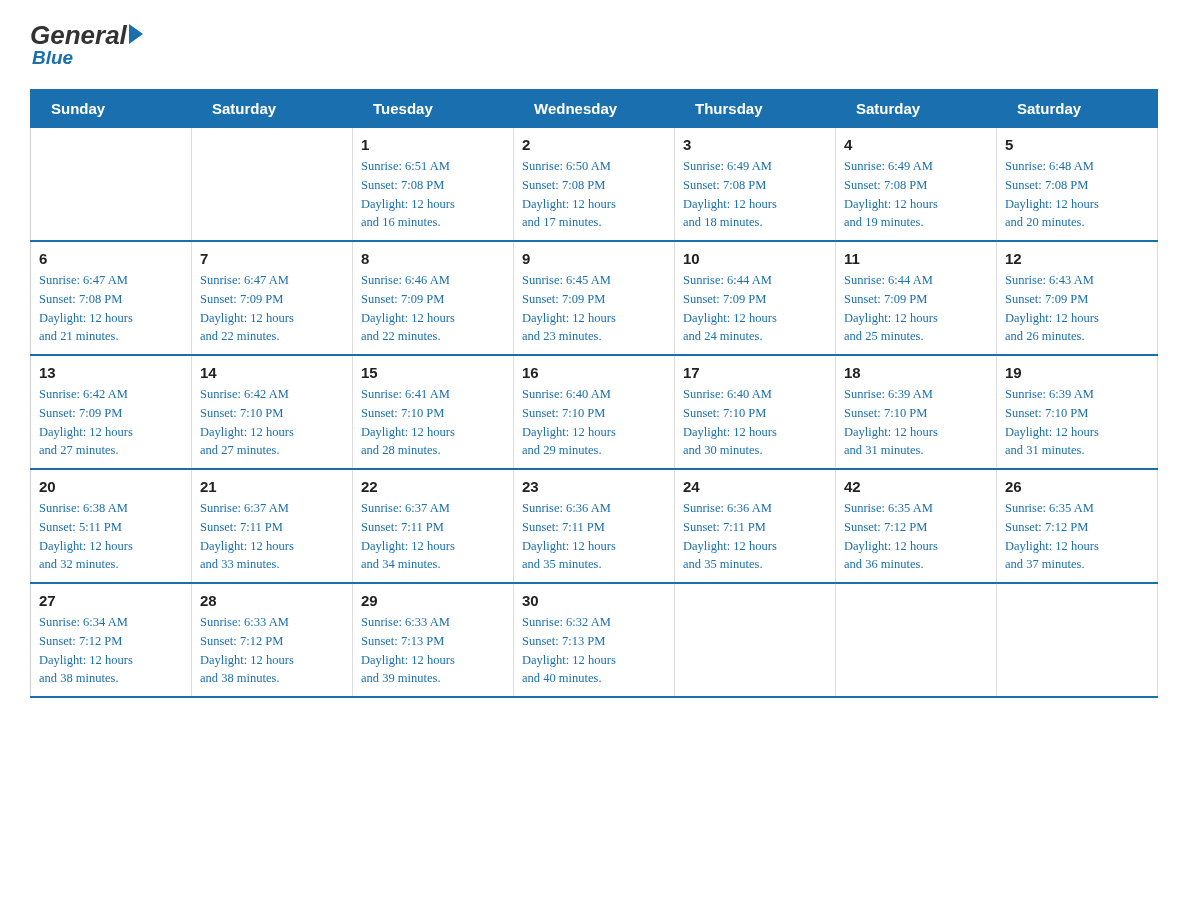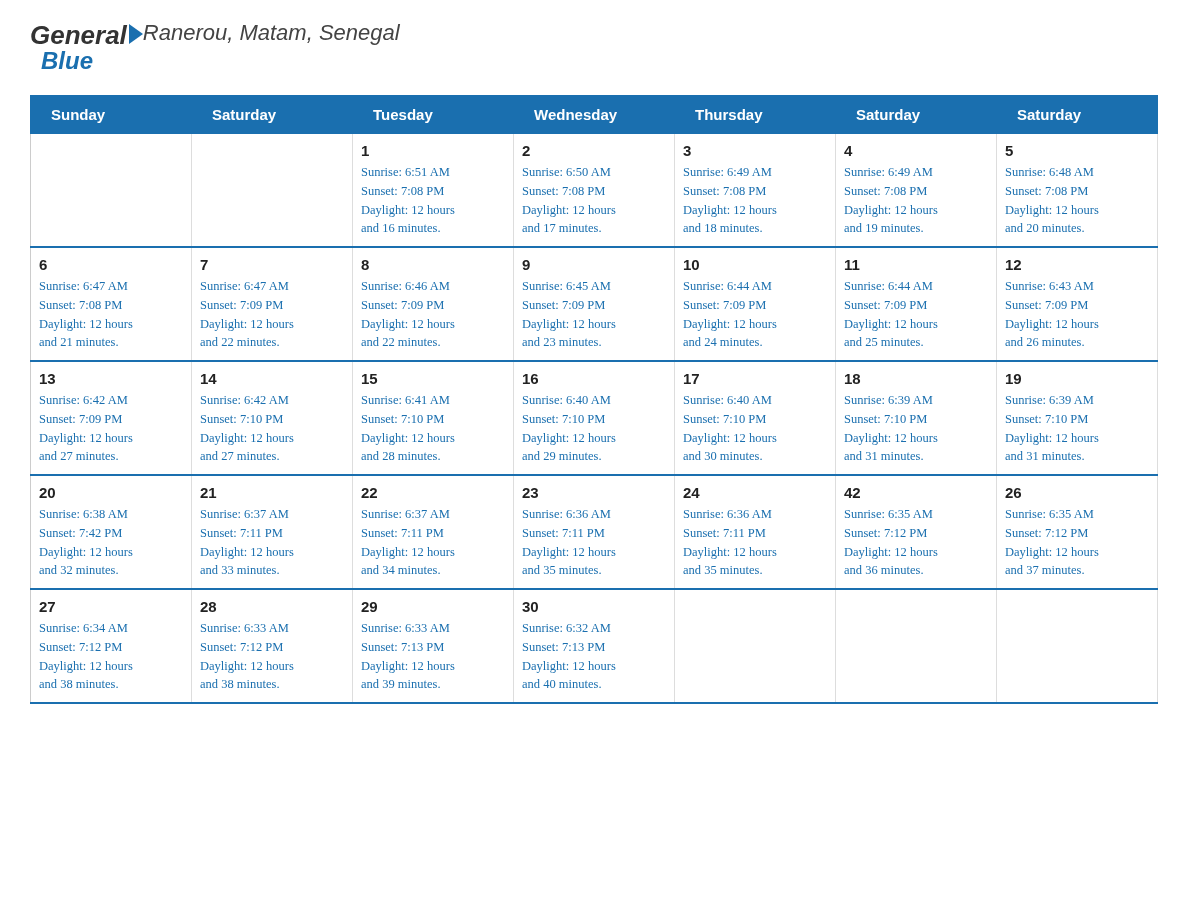--- a/index.html
+++ b/index.html
@@ -34,24 +34,24 @@
       width: 0;
       height: 0;
       border-left: 14px solid #1a6faf;
       border-top: 10px solid transparent;
       border-bottom: 10px solid transparent;
       margin-left: 2px;
       margin-bottom: 4px;
     }
     .logo-subtitle {
       color: #1a6faf;
-      font-size: 24px;
+      font-size: 19px;
       font-weight: bold;
       margin-top: -4px;
-      margin-left: 11px;
+      margin-left: 2px;
     }
     .title-block {
       text-align: right;
     }
     .title-block h1 {
       font-size: 52px;
       font-weight: 400;
       color: #222;
       line-height: 1.1;
     }
@@ -108,21 +108,20 @@
 
 <div class="header">
   <div class="logo">
     <div class="logo-text">
       <span>General</span>
       <div class="logo-arrow"></div>
     </div>
     <div class="logo-subtitle">Blue</div>
   </div>
   <div class="title-block">
-    <h2>Ranerou, Matam, Senegal</h2>
   </div>
 </div>
 
 <table class="calendar">
   <thead>
     <tr>
     <th>Sunday</th>
         <th>Saturday</th>
         <th>Tuesday</th>
         <th>Wednesday</th>
@@ -270,21 +269,21 @@
           <div class="day-info" style="white-space: pre-line;">Sunrise: 6:39 AM
 Sunset: 7:10 PM
 Daylight: 12 hours
 and 31 minutes.</div>
         </td>
       </tr>
       <tr>
         <td>
           <span class="day-number">20</span>
           <div class="day-info" style="white-space: pre-line;">Sunrise: 6:38 AM
-Sunset: 7:42 PM
+Sunset: 5:11 PM
 Daylight: 12 hours
 and 32 minutes.</div>
         </td>
         <td>
           <span class="day-number">21</span>
           <div class="day-info" style="white-space: pre-line;">Sunrise: 6:37 AM
 Sunset: 7:11 PM
 Daylight: 12 hours
 and 33 minutes.</div>
         </td>

